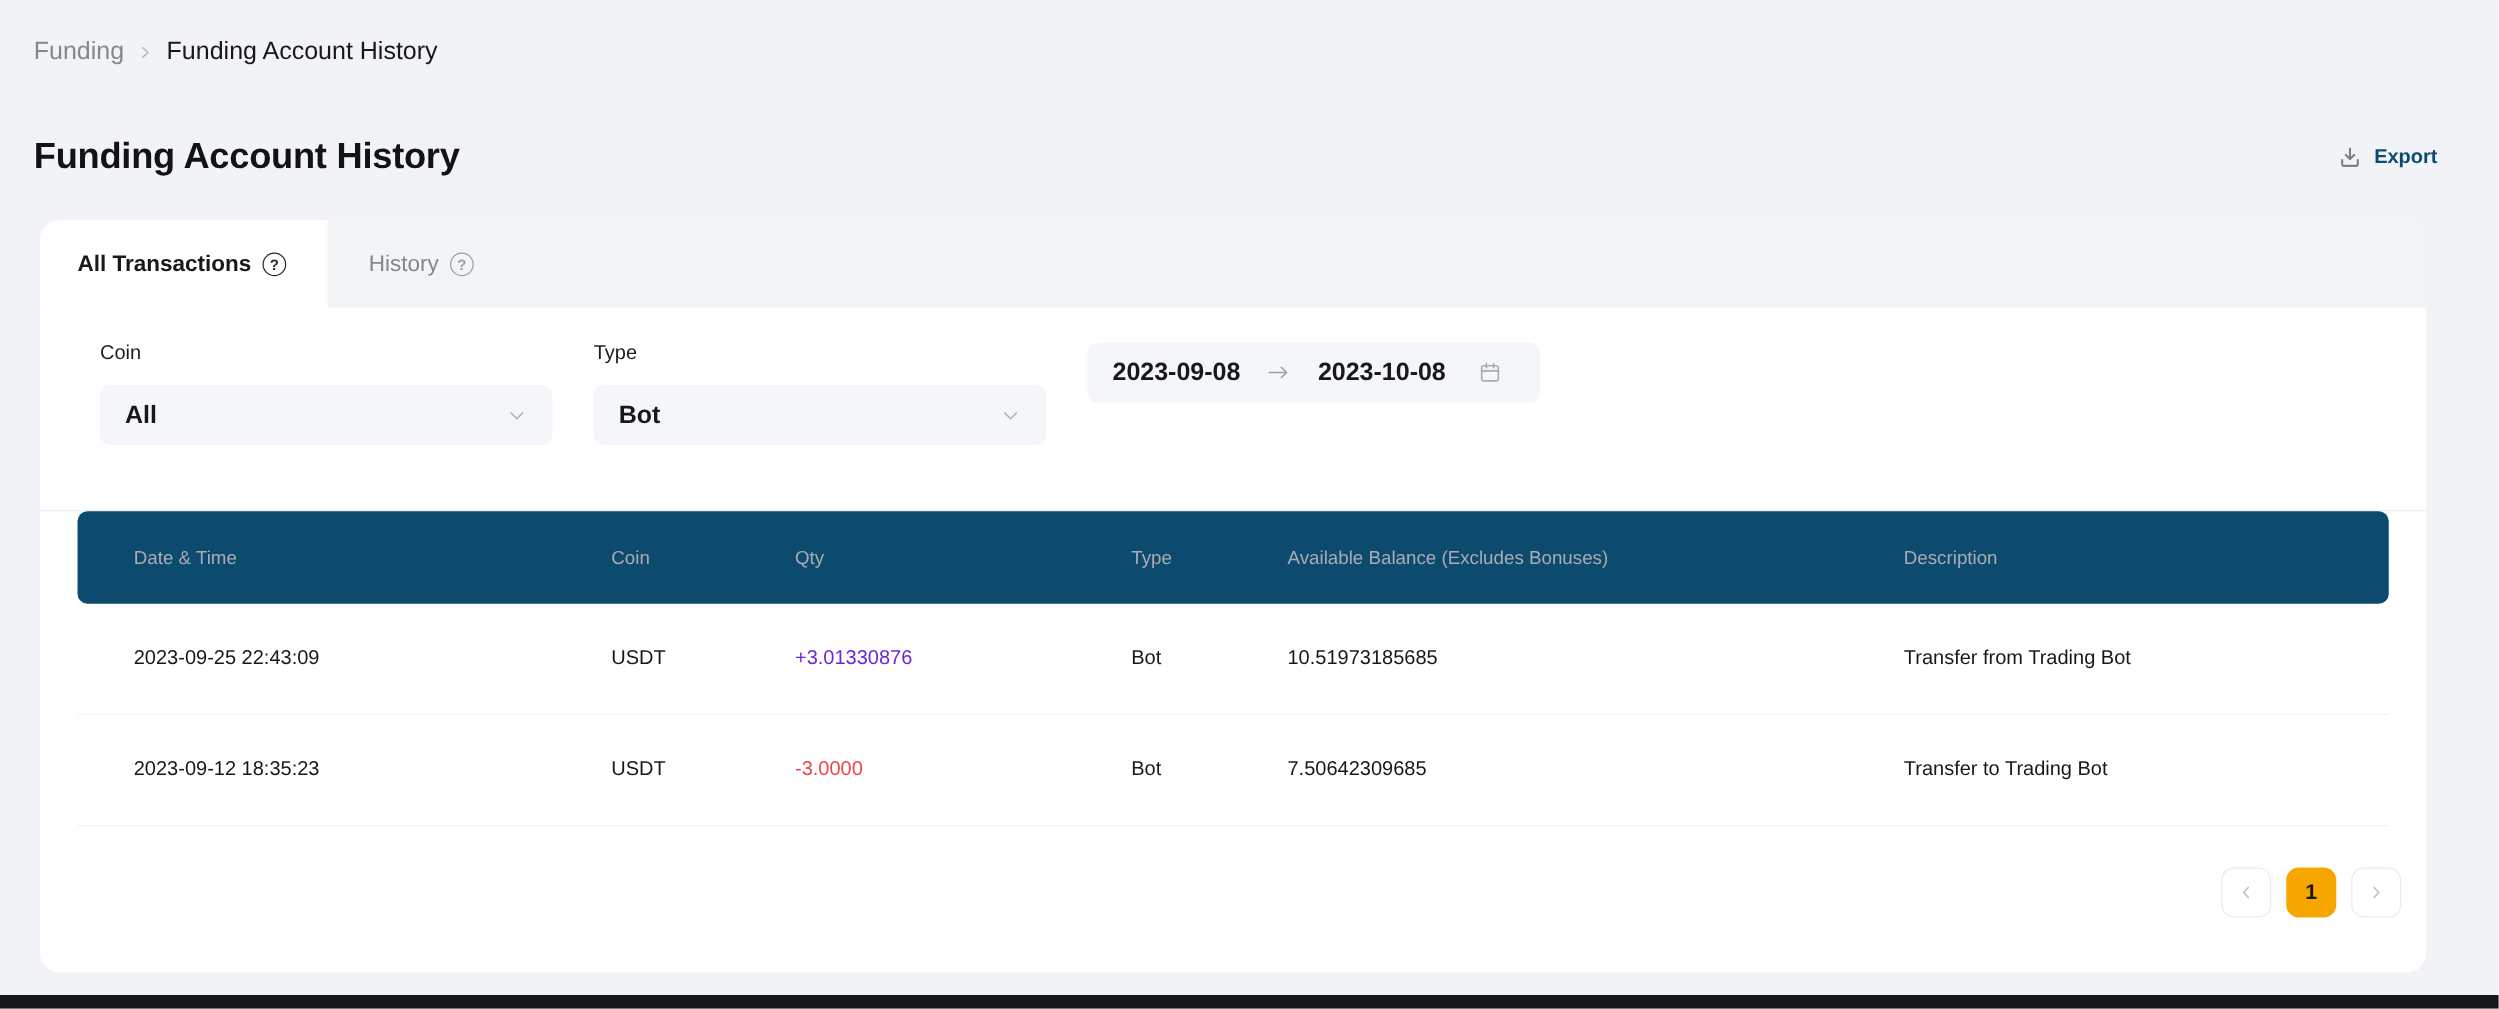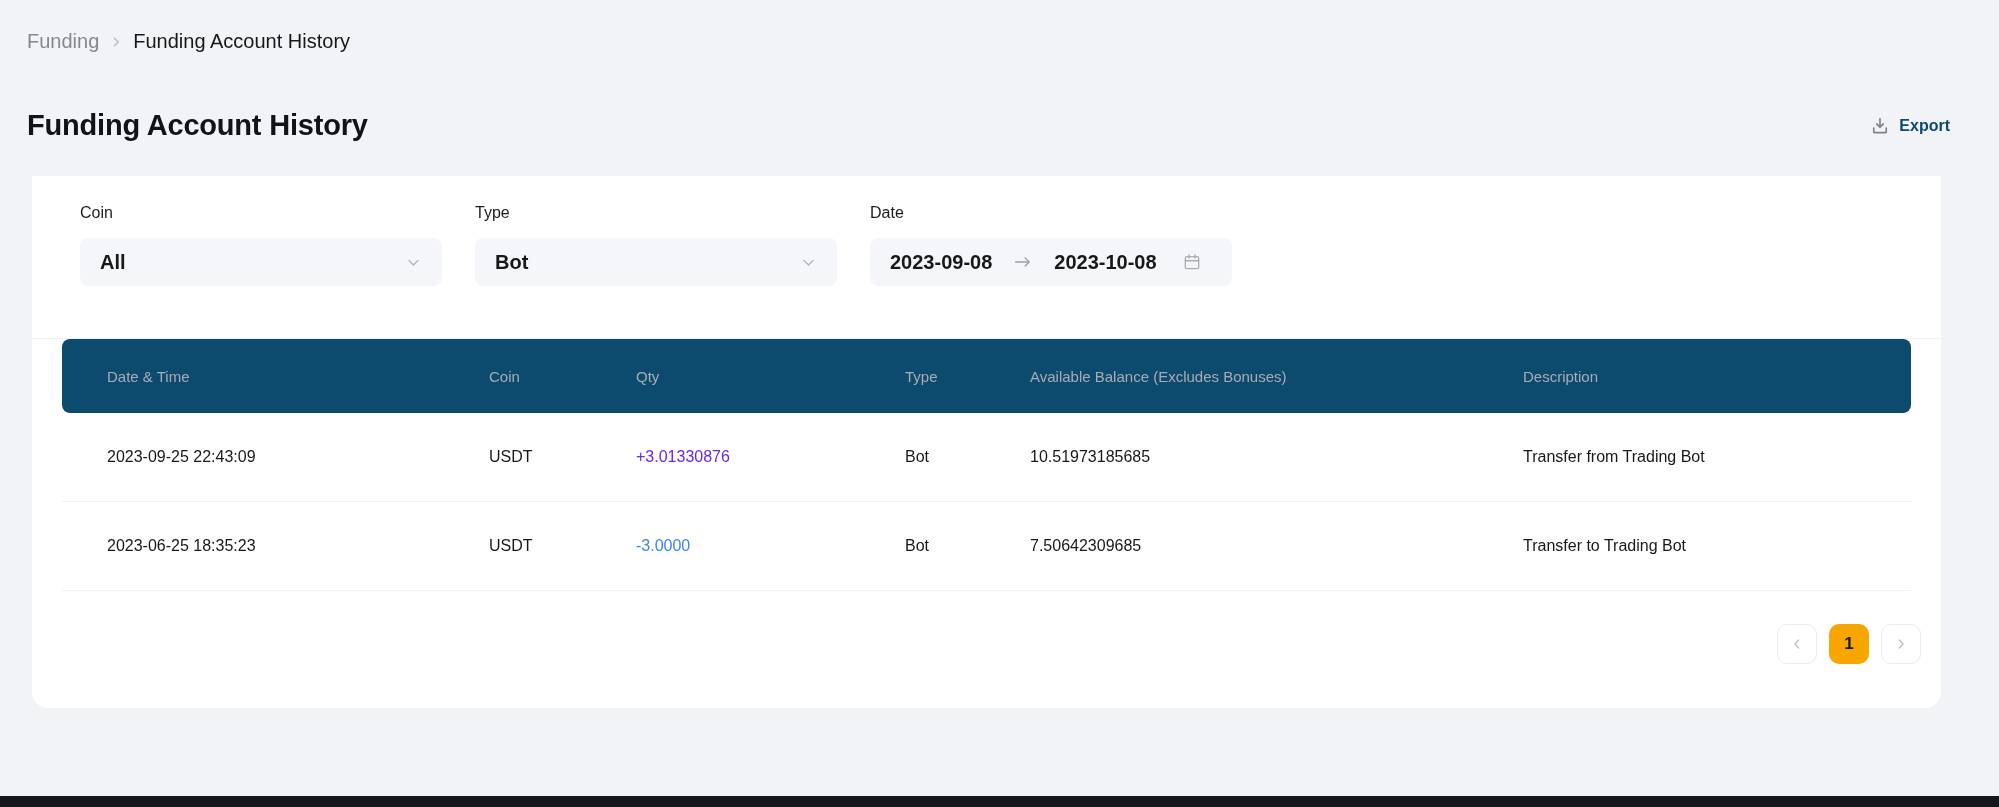--- a/index.html
+++ b/index.html
@@ -75,21 +75,21 @@
     display:grid; grid-template-columns:427px 147px 269px 125px 493px 1fr;
     align-items:center;
   }
   .thead {
     height:74px; background:#0c4a6e; border-radius:8px;
     color:#a8acb4; font-size:15px;
   }
   .cell:first-child { padding-left:45px; }
   .trow { height:89px; border-bottom:1px solid #f0f2f5; font-size:16px; font-weight:400; color:#17181a; }
   .qty-cell.positive { color:#6d28d9; }
-  .qty-cell.negative { color:#3b82f6; }
+  .qty-cell.negative { color:#ef4444; }
 
   
   .pagination {
     margin:33px 20px 0 0; display:flex; justify-content:flex-end; align-items:center; gap:12px;
   }
   .pg-btn {
     width:40px; height:40px; border-radius:10px; border:1px solid #e9ebef; background:#fff;
     display:flex; align-items:center; justify-content:center; cursor:pointer;
   }
   .pg-btn.page-current {
@@ -125,20 +125,30 @@
             <path d="M8 9.5l4 4 4-4"></path>
           <path d="M4.5 14.5v4.3a1.2 1.2 0 0 0 1.2 1.2h12.6a1.2 1.2 0 0 0 1.2-1.2v-4.3"></path>
         </svg>
       </span>
       <span>Export</span>
     </button>
   </div>
 
   <div class="card">
 
+    <div class="tabbar">
+      <div class="tab active">
+        <span>All Transactions</span>
+        <span class="help-icon"></span>
+      </div>
+      <div class="tab inactive">
+        <span>History</span>
+        <span class="help-icon"></span>
+      </div>
+    </div>
 
     <div class="card-body">
 
       <div class="filters">
 
         <div class="filter">
           <div class="filter-label">Coin</div>
           <div class="select">
             <span class="select-value">All</span>
             <span>
@@ -155,21 +165,20 @@
             <span class="select-value">Bot</span>
             <span>
               <svg width="17" height="17" viewBox="0 0 24 24" fill="none" stroke="#aab0b8" stroke-width="1.8" stroke-linecap="round" stroke-linejoin="round">
                   <path d="M5.5 9l6.5 6.5L18.5 9"></path>
                 </svg>
             </span>
           </div>
         </div>
 
         <div class="filter">
-          <div class="filter-label">Date</div>
           <div class="select date-box">
             <span class="date-val">2023-09-08</span>
             <span class="arrow">
               <svg width="20" height="14" viewBox="0 0 24 16" fill="none" stroke="#9aa0a8" stroke-width="1.6" stroke-linecap="round" stroke-linejoin="round">
                   <path d="M3 8h16"></path>
                   <path d="M14.5 3.2L19.5 8l-5 4.8"></path>
                 </svg>
             </span>
             <span class="date-val">2023-10-08</span>
             <span class="cal">
@@ -201,21 +210,21 @@
         <div class="grid-row trow">
           <div class="cell">2023-09-25 22:43:09</div>
           <div class="cell">USDT</div>
           <div class="cell qty-cell positive">+3.01330876</div>
           <div class="cell">Bot</div>
           <div class="cell">10.51973185685</div>
           <div class="cell">Transfer from Trading Bot</div>
         </div>
 
         <div class="grid-row trow">
-          <div class="cell">2023-06-25 18:35:23</div>
+          <div class="cell">2023-09-12 18:35:23</div>
           <div class="cell">USDT</div>
           <div class="cell qty-cell negative">-3.0000</div>
           <div class="cell">Bot</div>
           <div class="cell">7.50642309685</div>
           <div class="cell">Transfer to Trading Bot</div>
         </div>
 
       </div>
 
       <div class="pagination">

